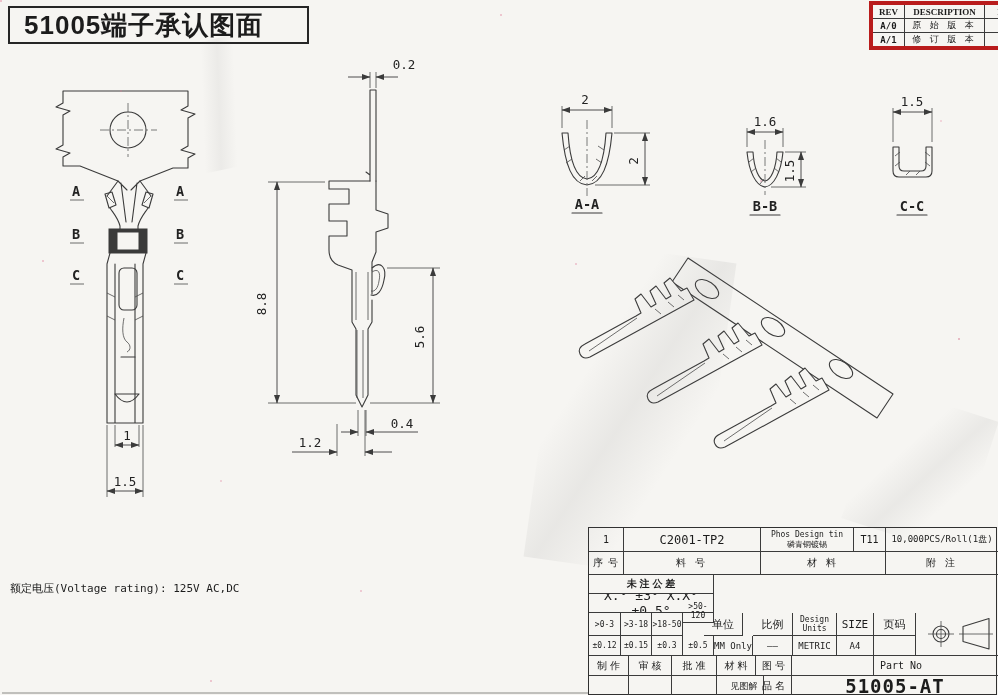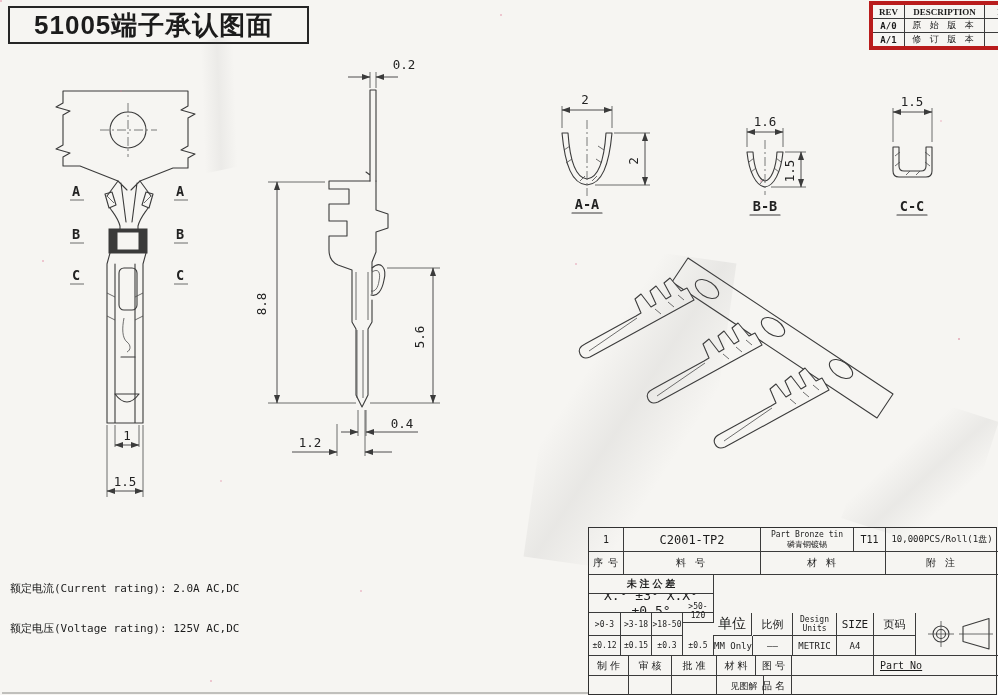--- a/index.html
+++ b/index.html
@@ -9,21 +9,21 @@
   .lw{stroke:#3b3b3b;stroke-width:1.1;fill:none;stroke-linecap:round;stroke-linejoin:round;}
   .lw-thin{stroke:#4a4a4a;stroke-width:0.8;fill:none;}
   .cl{stroke:#5a5a5a;stroke-width:0.8;fill:none;stroke-dasharray:9 3 2 3;}
   .dim{stroke:#3b3b3b;stroke-width:0.9;fill:none;}
   .dimtxt{font:12.5px "DejaVu Sans Mono",monospace;fill:#222;}
   .sectxt{font:bold 13.5px "DejaVu Sans Mono",monospace;fill:#222;}
   .fillpaper{fill:#f6f5f2;}
   .dark{fill:#3a3a3a;stroke:#3a3a3a;}
 
   .title-box{position:absolute;left:8px;top:6px;width:301px;height:38px;border:2px solid #262626;
-             display:flex;align-items:center;padding-left:24px;box-sizing:border-box;
+             display:flex;align-items:center;padding-left:14px;box-sizing:border-box;
              font-size:26px;font-weight:bold;letter-spacing:1px;background:transparent;text-align:center;}
 
   .rev-table{position:absolute;left:869px;top:1px;width:163px;border:4px solid #b91c1c;
              display:grid;grid-template-columns:32px 80px 49px;}
   .rev-cell{border-right:1px solid #3b3b3b;border-bottom:1px solid #3b3b3b;height:13px;
             display:flex;align-items:center;justify-content:center;
             font:bold 9px "Liberation Serif",serif;}
   .rev-cell:nth-child(3n){border-right:none;}
   .rev-cell.last{border-bottom:none;}
   .rev-cn{font:9px "Liberation Sans",sans-serif;letter-spacing:3px;}
@@ -38,21 +38,21 @@
       box-sizing:border-box;}
   .cell{position:absolute;box-sizing:border-box;border-right:1px solid #3b3b3b;border-bottom:1px solid #3b3b3b;
         display:flex;align-items:center;justify-content:center;text-align:center;
         font:10px "Liberation Sans",sans-serif;overflow:hidden;}
   .cell.noR{border-right:none;} .cell.noB{border-bottom:none;}
   .mono{font-family:"DejaVu Sans Mono",monospace;}
   .sp3{letter-spacing:3px;}
   .small8{font-size:8px;} .small9{font-size:9px;}
   .company{font-size:24px;letter-spacing:2px;font-weight:500;}
   .partno-big{font:bold 19px "DejaVu Sans Mono",monospace;letter-spacing:1px;}
-  .leftpad{justify-content:flex-start;padding-left:6px;text-decoration:underline;}
+  .leftpad{justify-content:flex-start;padding-left:6px;}
 
   .smudge{position:absolute;pointer-events:none;}
   .speckles{position:absolute;left:0;top:0;width:2px;height:2px;border-radius:50%;
             background:rgba(225,120,150,.55);
             box-shadow:500px 14px rgba(225,120,150,.5),760px 180px rgba(225,120,150,.45),
                        42px 260px rgba(225,120,150,.5),575px 263px rgba(225,120,150,.45),
                        958px 338px rgba(210,90,120,.5),220px 480px rgba(225,120,150,.4),
                        360px 590px rgba(225,120,150,.45),210px 680px rgba(225,120,150,.5),
                        120px 90px rgba(225,120,150,.35),940px 120px rgba(225,120,150,.35);}
 </style>
@@ -201,55 +201,54 @@
     <div class="rev-cell mono" style="font-size:9px">A/0</div>
     <div class="rev-cell rev-cn">原 始 版 本</div>
     <div class="rev-cell mono" style="font-size:9px">E</div>
     <div class="rev-cell mono last" style="font-size:9px">A/1</div>
     <div class="rev-cell rev-cn last">修 订 版 本</div>
     <div class="rev-cell mono last" style="font-size:9px"></div>
   </div>
 
   <div class="specs">
     <div class="specs-items">
-      <div>额定电流(Current rating): 2.0A AC,DC</div>
       <div>额定电压(Voltage rating): 125V AC,DC</div>
       
       
       
       
       
     </div>
   </div>
 
   <div class="tb">
 
     <div class="cell mono" style="left:0;top:0;width:35px;height:24px">1</div>
     <div class="cell mono" style="left:35px;top:0;width:137px;height:24px;font-size:12px">C2001-TP2</div>
     <div class="cell" style="left:172px;top:0;width:93px;height:24px;flex-direction:column;line-height:10px">
-      <span class="small8 mono">Part Bronze tin</span>
+      <span class="small8 mono">Phos Design tin</span>
       <span class="small8">磷青铜镀锡</span>
     </div>
     <div class="cell mono" style="left:265px;top:0;width:32px;height:24px">T11</div>
     <div class="cell mono noR small9" style="left:297px;top:0;width:112px;height:24px">10,000PCS/Roll(1盘)</div>
 
     <div class="cell sp3" style="left:0;top:24px;width:35px;height:23px;letter-spacing:1px">序 号</div>
     <div class="cell sp3" style="left:35px;top:24px;width:137px;height:23px">料  号</div>
     <div class="cell sp3" style="left:172px;top:24px;width:125px;height:23px">材  料</div>
     <div class="cell sp3 noR" style="left:297px;top:24px;width:112px;height:23px">附  注</div>
 
     <div class="cell" style="left:0;top:47px;width:125px;height:19px;font-weight:bold">未 注 公 差</div>
     <div class="cell mono" style="left:0;top:66px;width:125px;height:19px;font-size:13px">X.° ±3°  X.X° ±0.5°</div>
 
 
     <div class="cell mono small8" style="left:0;top:85px;width:32px;height:23px">&gt;0-3</div>
     <div class="cell mono small8" style="left:32px;top:85px;width:31px;height:23px">&gt;3-18</div>
     <div class="cell mono small8" style="left:63px;top:85px;width:31px;height:23px">&gt;18-50</div>
     <div class="cell mono small8" style="left:94px;top:72px;width:31px;height:23px">&gt;50-120</div>
-    <div class="cell" style="left:124px;top:85px;width:39px;height:23px;font-size:14px">单位</div>
+    <div class="cell" style="left:115px;top:85px;width:39px;height:23px;font-size:11px">单位</div>
     <div class="cell" style="left:164px;top:85px;width:40px;height:23px;font-size:11px">比例</div>
     <div class="cell mono small8" style="left:204px;top:85px;width:44px;height:23px;white-space:normal;line-height:9px">Design Units</div>
     <div class="cell mono" style="left:248px;top:85px;width:37px;height:23px;font-size:11px">SIZE</div>
     <div class="cell" style="left:285px;top:85px;width:42px;height:23px;font-size:11px">页码</div>
 
     <div class="cell noR" style="left:327px;top:85px;width:82px;height:43px">
       <svg width="82" height="43" viewBox="0 0 82 43" style="position:static">
         <circle cx="25" cy="21" r="8" class="lw"></circle>
         <circle cx="25" cy="21" r="4.5" class="lw"></circle>
         <path class="lw-thin" d="M12,21 H38 M25,8 V34"></path>
@@ -274,20 +273,21 @@
     <div class="cell" style="left:128px;top:128px;width:39px;height:20px">材 料</div>
     <div class="cell" style="left:167px;top:128px;width:36px;height:20px">图 号</div>
     <div class="cell" style="left:203px;top:128px;width:82px;height:20px"></div>
     <div class="cell mono noR leftpad" style="left:285px;top:128px;width:124px;height:20px">Part No</div>
 
     <div class="cell noB" style="left:0;top:148px;width:40px;height:20px"></div>
     <div class="cell noB" style="left:40px;top:148px;width:43px;height:20px"></div>
     <div class="cell noB" style="left:83px;top:148px;width:45px;height:20px"></div>
     <div class="cell noB small9" style="left:136px;top:148px;width:39px;height:20px">见图解</div>
     <div class="cell noB" style="left:167px;top:148px;width:36px;height:20px">品 名</div>
+    <div class="cell partno-big noR noB" style="left:203px;top:148px;width:206px;height:19px">51005-AT</div>
   </div>
 
   <div class="smudge" style="left:545px;top:250px;width:170px;height:320px;transform:rotate(8deg);background:linear-gradient(115deg,transparent 30%,rgba(110,110,110,.10) 50%,transparent 72%)"></div>
   <div class="smudge" style="left:185px;top:40px;width:60px;height:130px;transform:rotate(-12deg);background:linear-gradient(100deg,transparent 35%,rgba(110,110,110,.08) 55%,transparent 75%)"></div>
   <div class="smudge" style="left:860px;top:400px;width:120px;height:140px;transform:rotate(18deg);background:linear-gradient(120deg,transparent 35%,rgba(110,110,110,.09) 55%,transparent 75%)"></div>
   <div class="speckles"></div>
 
 </div>
 
 </body></html>

